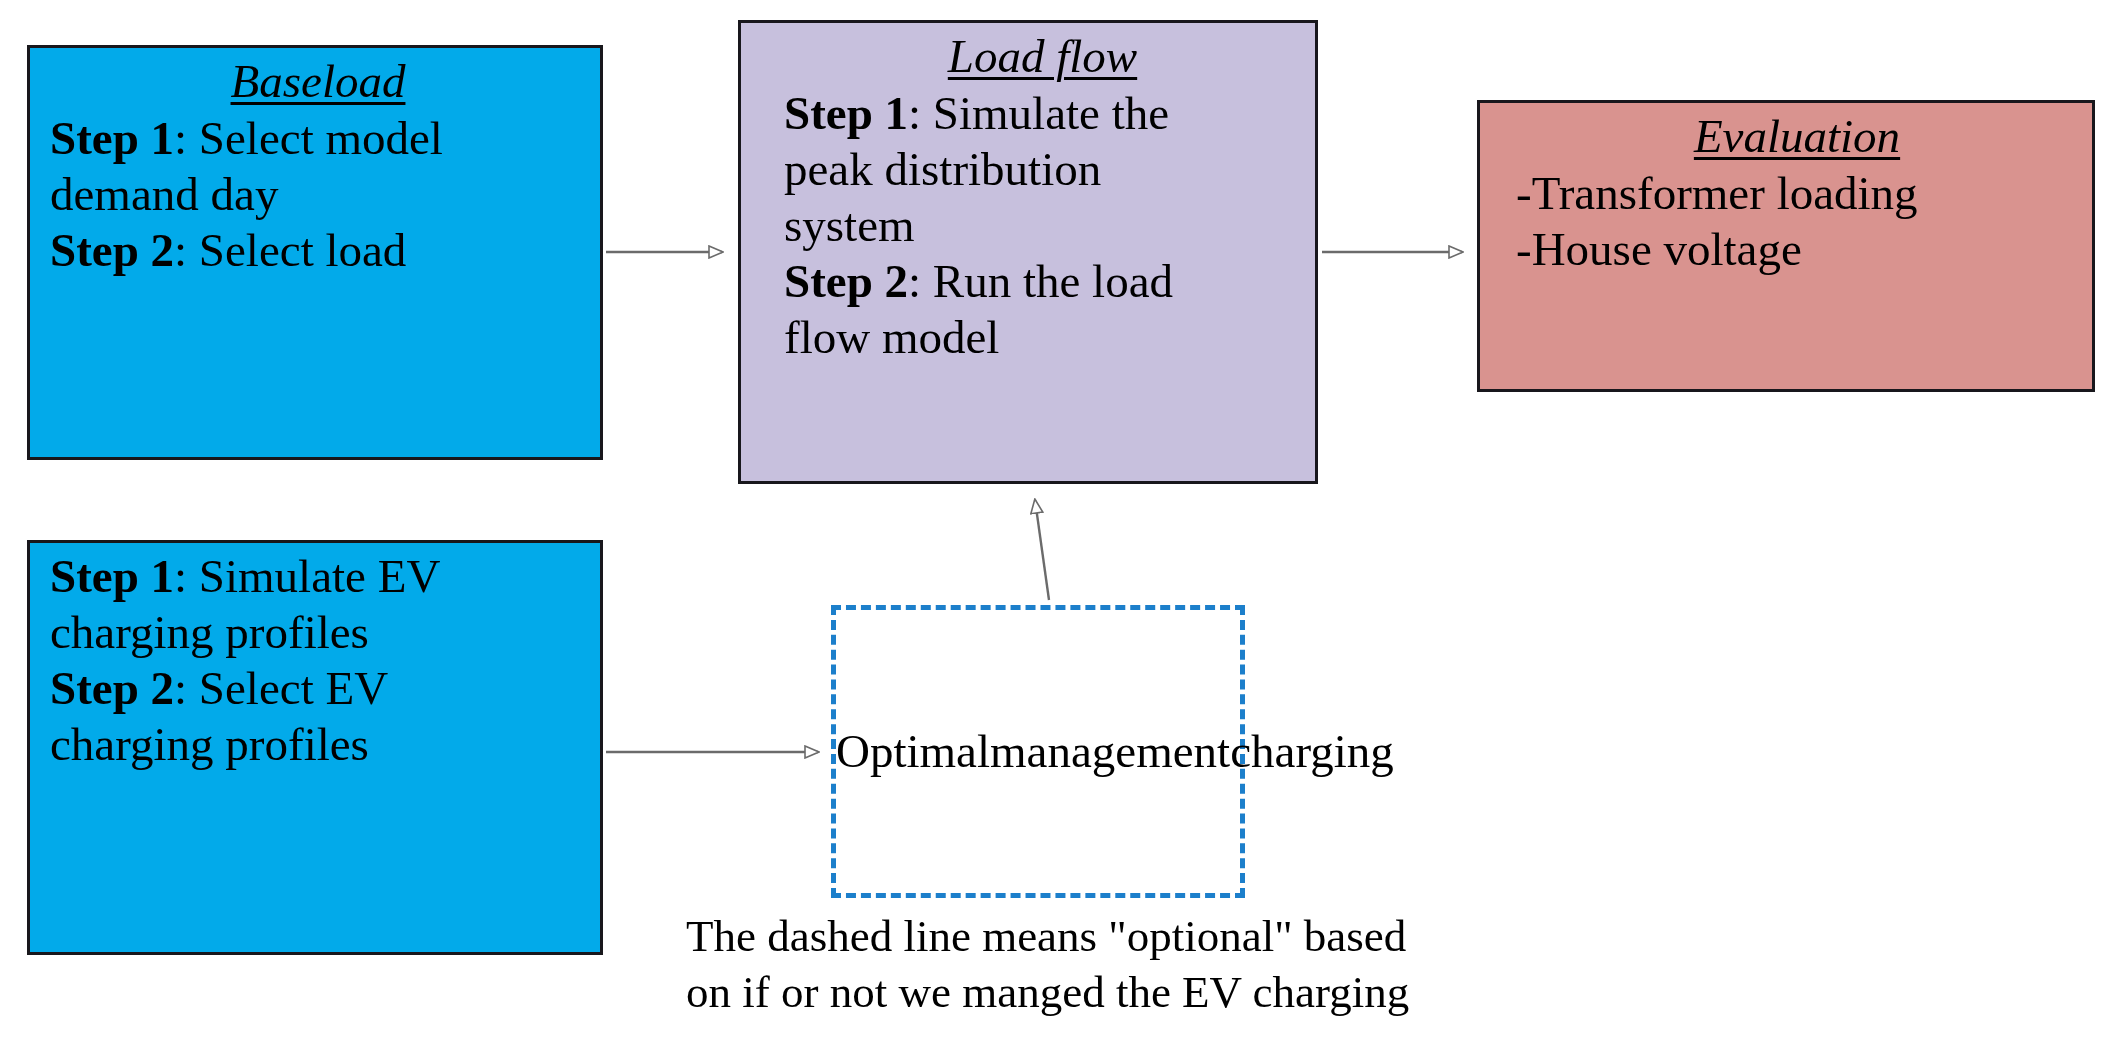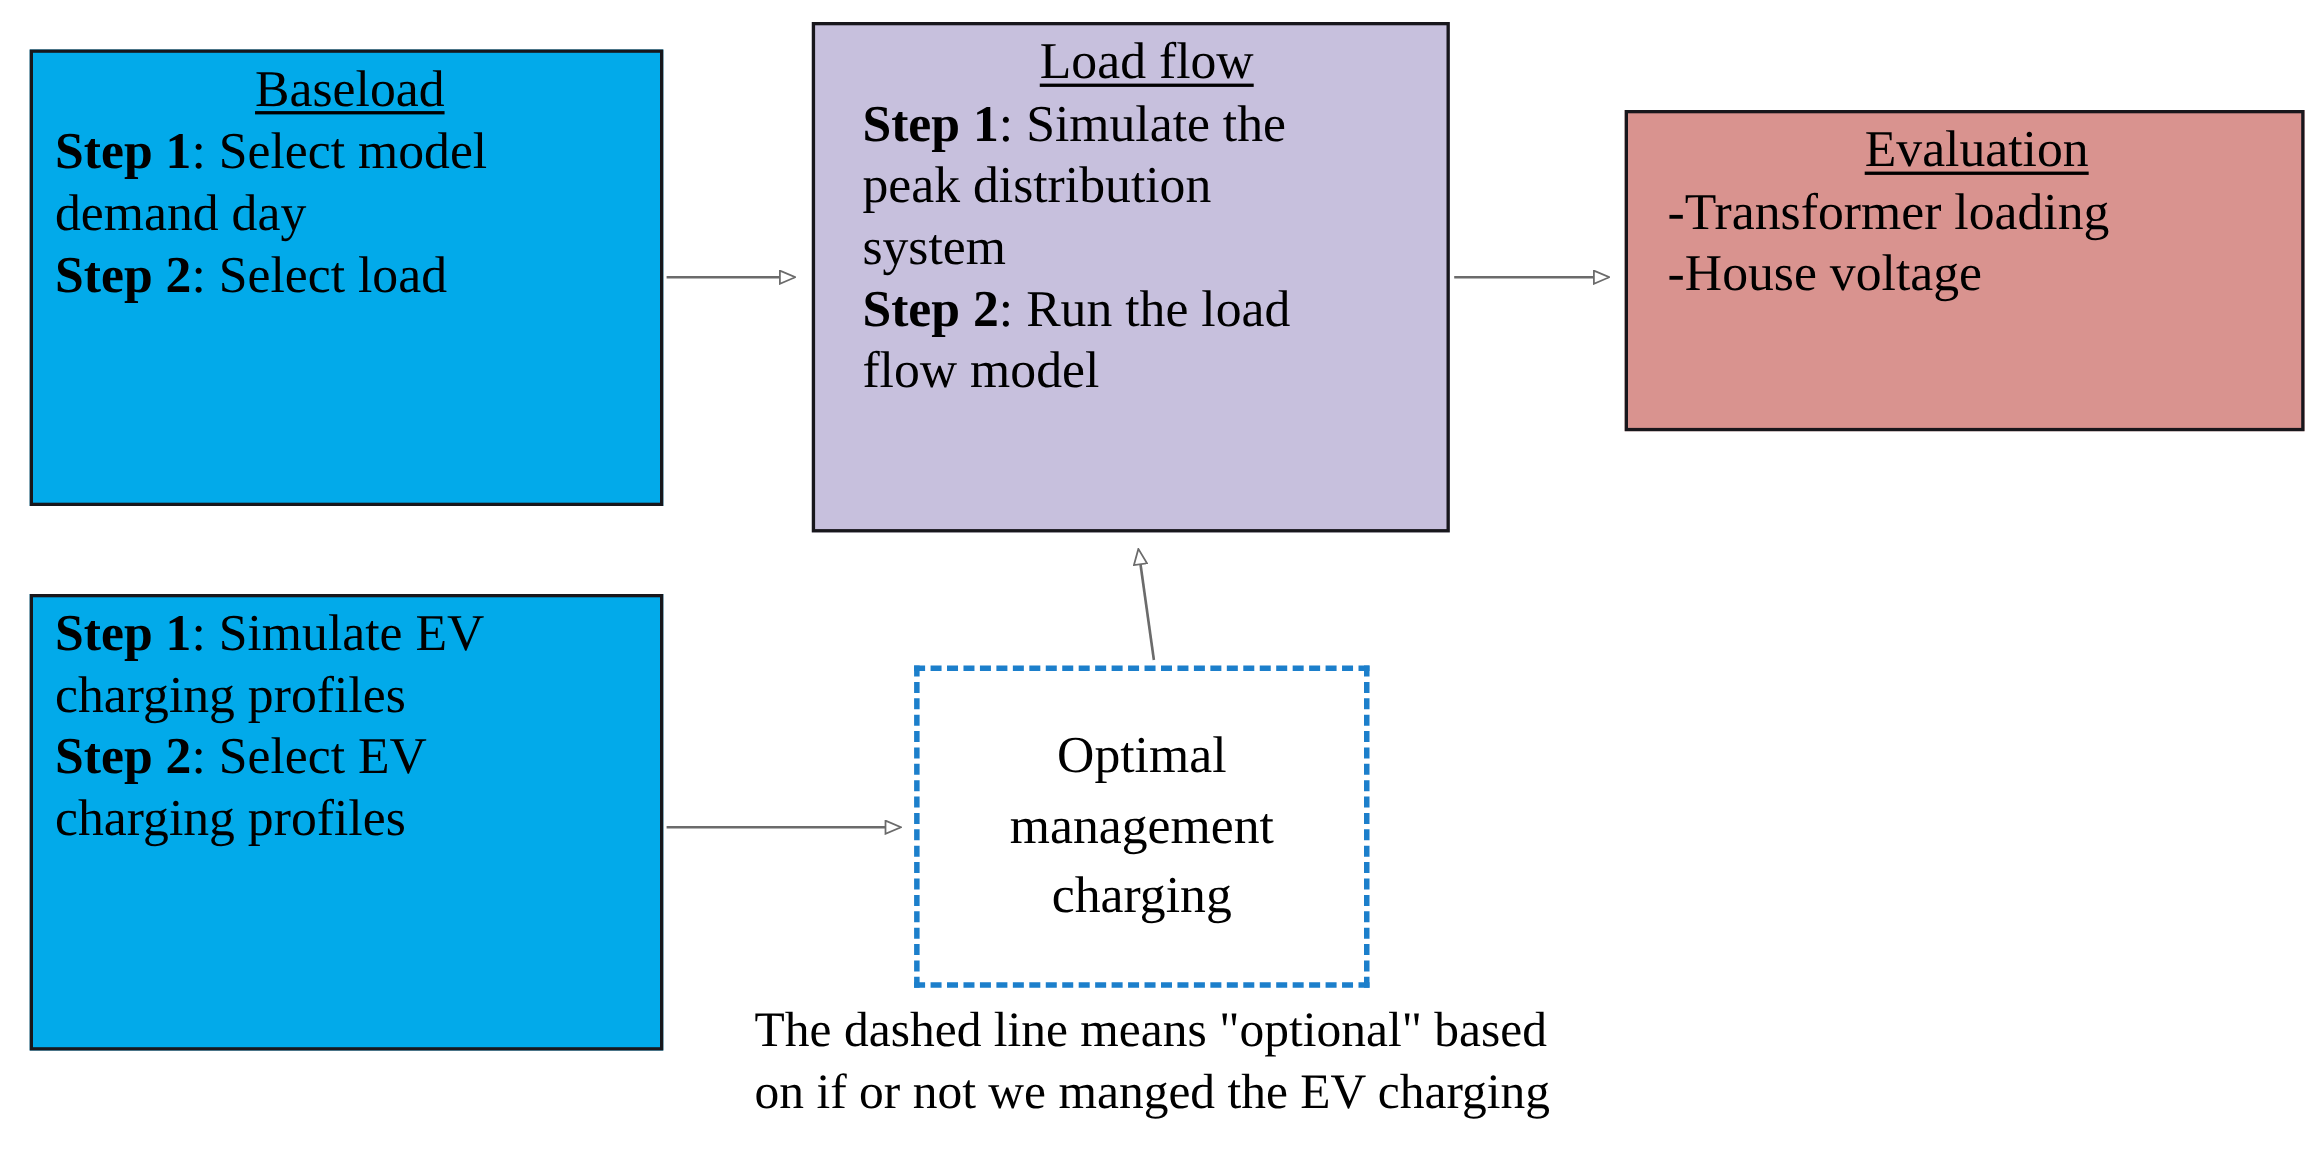--- a/index.html
+++ b/index.html
@@ -26,20 +26,21 @@
     text-align: left;
   }
   .node .title {
     display: block;
     text-align: center;
     text-decoration: underline;
     text-underline-offset: 5px;
     text-decoration-thickness: 3px;
     margin-bottom: 1px;
     white-space: nowrap;
+    font-style: italic;
   }
   .node .line {
     display: block;
   }
   .node .step {
     font-weight: bold;
   }
   .node-baseload {
     left: 27px;
     top: 45px;
@@ -71,22 +72,20 @@
     background: #02AAEA;
   }
   .node-optimal {
     left: 831px;
     top: 605px;
     width: 414px;
     height: 293px;
     background: transparent;
     border: 5px dashed #1C7FCB;
     display: flex;
-    flex-direction: column;
-    justify-content: center;
     align-items: center;
     padding: 0;
   }
   .node-optimal .line {
     text-align: center;
     font-size: 47px;
     line-height: 1.35;
   }
   .caption {
     position: absolute;

